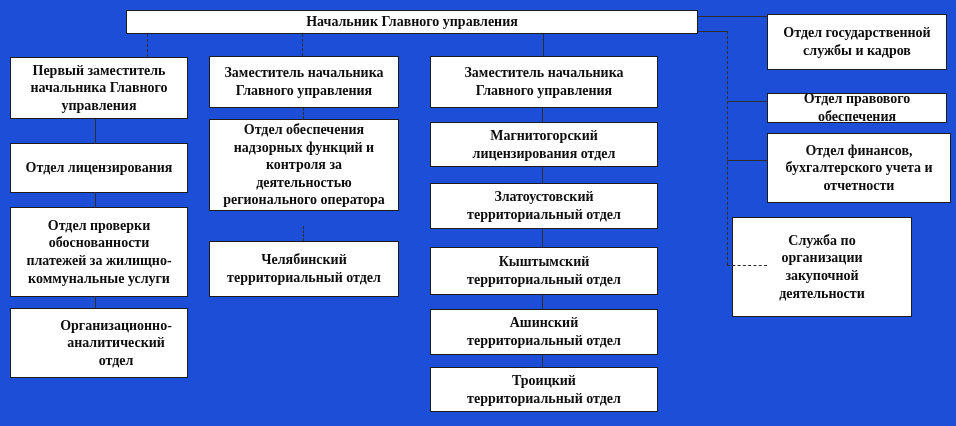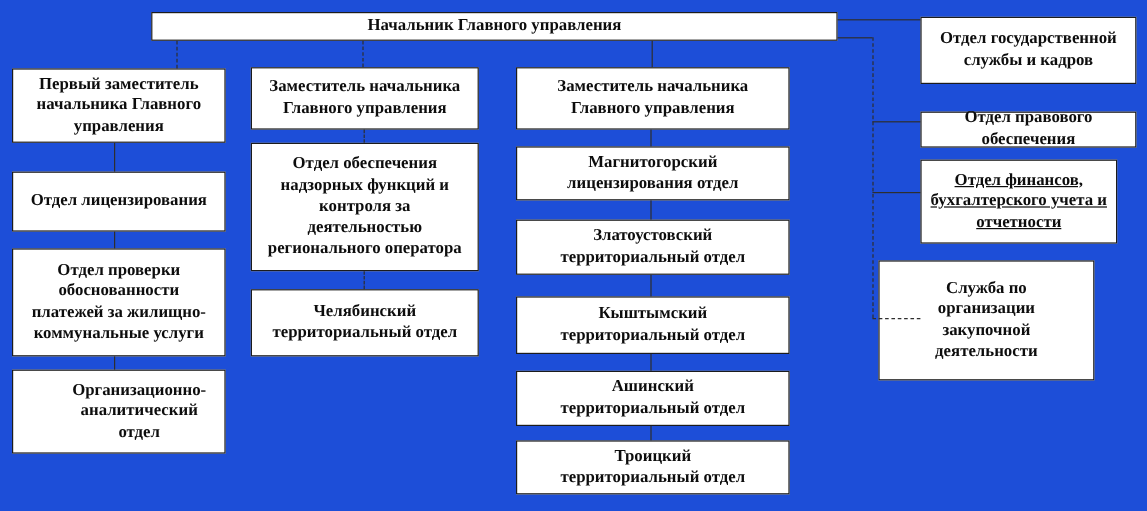--- a/index.html
+++ b/index.html
@@ -58,21 +58,21 @@
   <div class="node" style="left:10px; top:143px; width:178px; height:50px;">Отдел лицензирования</div>
   <div class="node" style="left:10px; top:207px; width:178px; height:90px;">Отдел проверки
 обоснованности
 платежей за жилищно-
 коммунальные услуги</div>
   <div class="node" style="left:10px; top:308px; width:178px; height:70px;padding-left:38px;">Организационно-
 аналитический отдел</div>
 
   <div class="node" style="left:209px; top:56px; width:190px; height:52px;">Заместитель начальника
 Главного управления</div>
-  <div class="node" style="left:209px; top:119px; width:190px; height:107px;">Отдел обеспечения
+  <div class="node" style="left:209px; top:119px; width:190px; height:92px;">Отдел обеспечения
 надзорных функций и
 контроля за
 деятельностью
 регионального оператора</div>
   <div class="node" style="left:209px; top:241px; width:190px; height:56px;">Челябинский
 территориальный отдел</div>
 
   <div class="node" style="left:430px; top:56px; width:228px; height:52px;">Заместитель начальника
 Главного управления</div>
   <div class="node" style="left:430px; top:122px; width:228px; height:45px;">Магнитогорский
@@ -83,21 +83,21 @@
 территориальный отдел</div>
   <div class="node" style="left:430px; top:309px; width:228px; height:46px;">Ашинский
 территориальный отдел</div>
   <div class="node" style="left:430px; top:367px; width:228px; height:45px;">Троицкий
 территориальный отдел</div>
 
   <div class="node" style="left:767px; top:14px; width:180px; height:56px;">Отдел государственной
 службы и кадров</div>
   <div class="node" style="left:767px; top:83px; width:180px; height:30px;margin-top:10px;">Отдел правового
 обеспечения</div>
-  <div class="node" style="left:767px; top:133px; width:164px; height:70px;text-decoration:underline;">Отдел финансов,
+  <div class="node" style="left:767px; top:133px; width:184px; height:70px;">Отдел финансов,
 бухгалтерского учета и
 отчетности</div>
   <div class="node" style="left:732px; top:217px; width:180px; height:100px;">Служба по
 организации
 закупочной
 деятельности</div>
 
   <div class="line v dashed" style="left:147px; top:34px; height:23px;"></div>
   <div class="line v dashed" style="left:302px; top:34px; height:22px;"></div>
   <div class="line v" style="left:543px; top:34px; height:22px;"></div>

